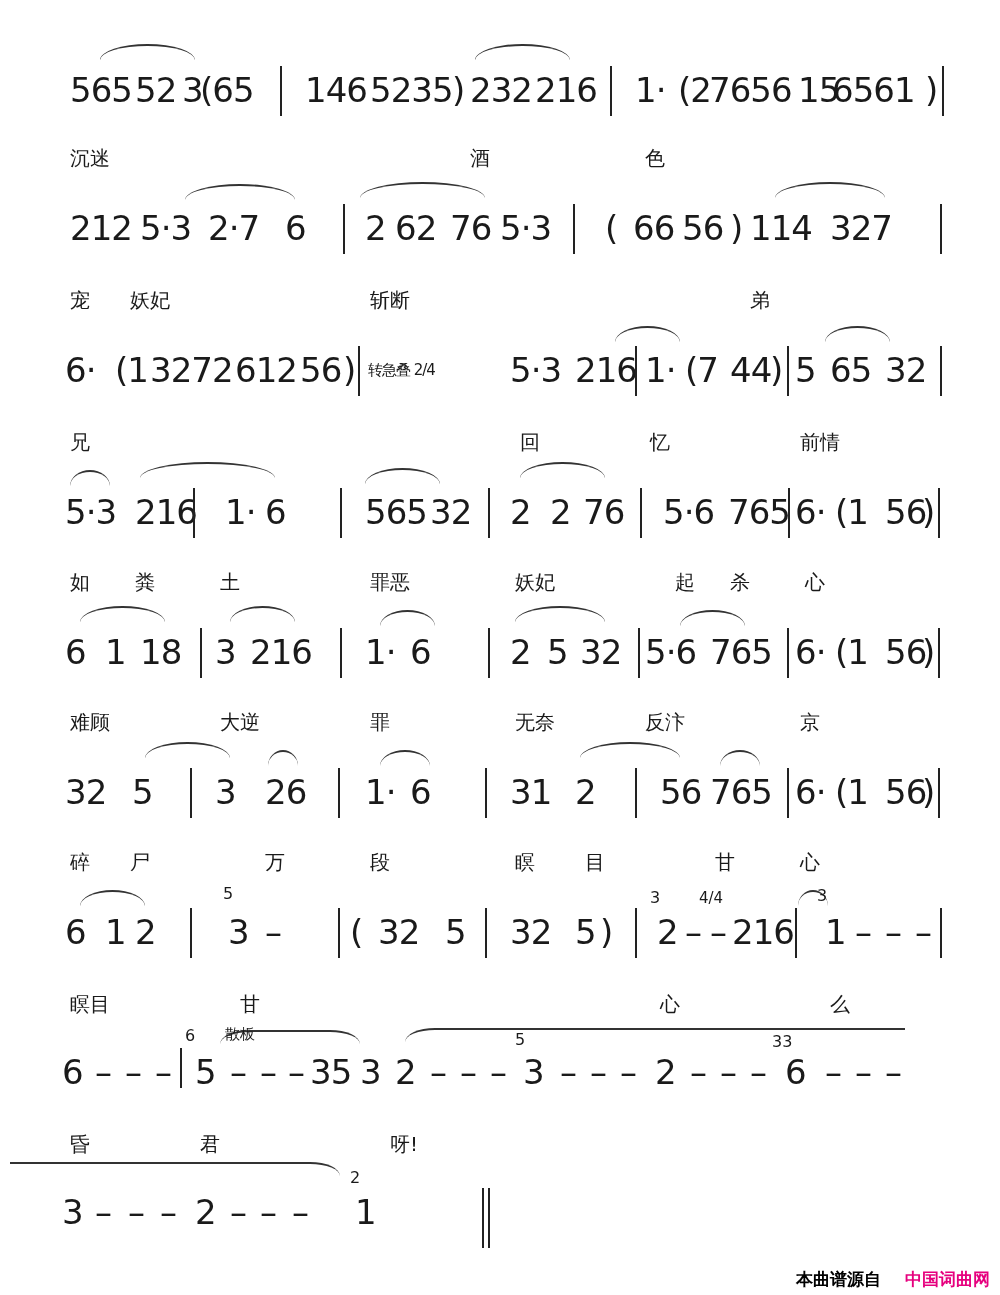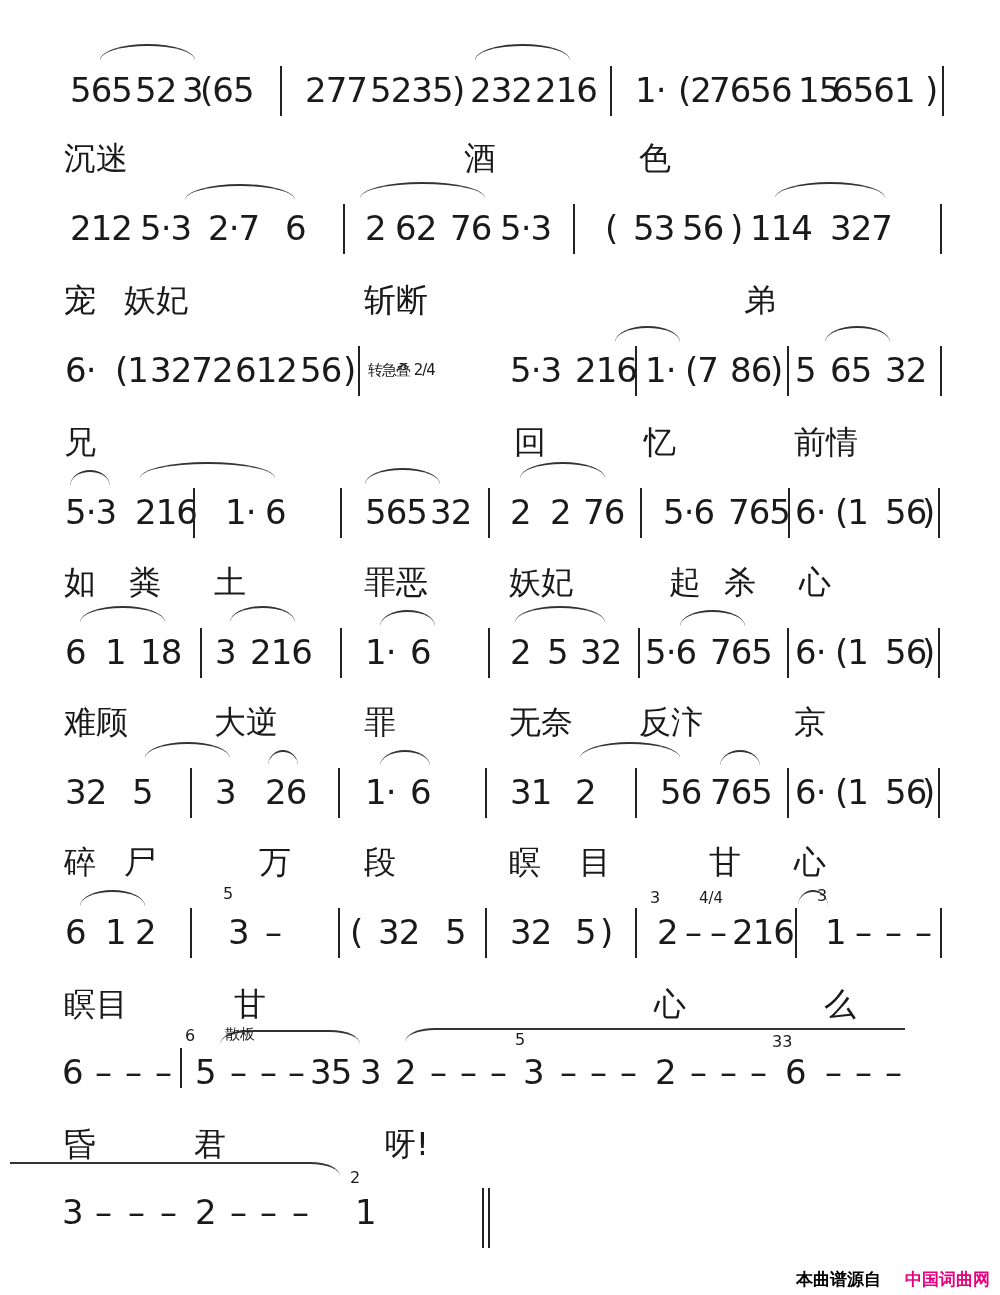--- a/index.html
+++ b/index.html
@@ -4,21 +4,21 @@
 <style>
   html,body{margin:0;padding:0;background:#ffffff;}
   body{width:1000px;height:1295px;position:relative;overflow:hidden;
        font-family:"DejaVu Sans","Liberation Sans",sans-serif;color:#1a1a1a;}
   .score{position:absolute;left:0;top:0;width:1000px;height:1295px;}
   .system{position:absolute;left:60px;width:890px;}
   .notes{position:absolute;left:0;height:60px;width:890px;font-size:34px;line-height:60px;white-space:nowrap;letter-spacing:-1px;}
   .tok{position:absolute;top:0;}
   .bar{position:absolute;top:6px;width:2px;height:50px;background:#222;}
   .bar.end{width:2px;box-shadow:6px 0 0 #222;}
-  .lyrics{position:absolute;left:4px;width:890px;height:40px;font-size:32px;line-height:40px;white-space:nowrap;}
+  .lyrics{position:absolute;left:10px;width:890px;height:40px;font-size:20px;line-height:40px;white-space:nowrap;}
   .ly{position:absolute;top:0;}
   .ann{position:absolute;font-size:15px;line-height:16px;white-space:nowrap;}
   .slur{position:absolute;border-top:2px solid #333;border-radius:50% 50% 0 0/100% 100% 0 0;height:14px;}
   .grace{position:absolute;font-size:16px;line-height:16px;}
   .footer{position:absolute;right:10px;bottom:4px;font-size:17px;font-weight:bold;white-space:nowrap;}
   .footer .src{color:#000000;}
   .footer .site{color:#e6007e;margin-left:18px;}
 </style>
 </head>
 <body>
@@ -27,21 +27,21 @@
 
   <div class="system" style="top:60px">
     <div class="slur" style="left:40px;top:-16px;width:95px"></div>
     <div class="slur" style="left:415px;top:-16px;width:95px"></div>
     <div class="notes">
       <span class="tok" style="left:10px">565</span>
       <span class="tok" style="left:75px">52</span>
       <span class="tok" style="left:122px">3</span>
       <span class="tok" style="left:140px">(65</span>
       <span class="bar" style="left:220px"></span>
-      <span class="tok" style="left:245px">277</span>
+      <span class="tok" style="left:245px">146</span>
       <span class="tok" style="left:310px">5235</span>
       <span class="tok" style="left:392px">)</span>
       <span class="tok" style="left:410px">232</span>
       <span class="tok" style="left:475px">216</span>
       <span class="bar" style="left:550px"></span>
       <span class="tok" style="left:575px">1·</span>
       <span class="tok" style="left:618px">(2</span>
       <span class="tok" style="left:649px">7656</span>
       <span class="tok" style="left:738px">15</span>
       <span class="tok" style="left:772px">6561</span>
@@ -64,21 +64,21 @@
       <span class="tok" style="left:80px">5·3</span>
       <span class="tok" style="left:148px">2·7</span>
       <span class="tok" style="left:225px">6</span>
       <span class="bar" style="left:283px"></span>
       <span class="tok" style="left:305px">2</span>
       <span class="tok" style="left:335px">62</span>
       <span class="tok" style="left:390px">76</span>
       <span class="tok" style="left:440px">5·3</span>
       <span class="bar" style="left:513px"></span>
       <span class="tok" style="left:545px">(</span>
-      <span class="tok" style="left:573px">53</span>
+      <span class="tok" style="left:573px">66</span>
       <span class="tok" style="left:622px">56</span>
       <span class="tok" style="left:670px">)</span>
       <span class="tok" style="left:690px">114</span>
       <span class="tok" style="left:770px">327</span>
       <span class="bar" style="left:880px"></span>
     </div>
     <div class="lyrics" style="top:82px">
       <span class="ly" style="left:0px">宠</span>
       <span class="ly" style="left:60px">妖妃</span>
       <span class="ly" style="left:300px">斩断</span>
@@ -96,21 +96,21 @@
       <span class="tok" style="left:175px">612</span>
       <span class="tok" style="left:240px">56</span>
       <span class="tok" style="left:283px">)</span>
       <span class="bar" style="left:298px"></span>
       <span class="ann" style="left:308px;top:22px">转急叠 2/4</span>
       <span class="tok" style="left:450px">5·3</span>
       <span class="tok" style="left:515px">216</span>
       <span class="bar" style="left:575px"></span>
       <span class="tok" style="left:585px">1·</span>
       <span class="tok" style="left:625px">(7</span>
-      <span class="tok" style="left:670px">86</span>
+      <span class="tok" style="left:670px">44</span>
       <span class="tok" style="left:710px">)</span>
       <span class="bar" style="left:727px"></span>
       <span class="tok" style="left:735px">5</span>
       <span class="tok" style="left:770px">65</span>
       <span class="tok" style="left:825px">32</span>
       <span class="bar" style="left:880px"></span>
     </div>
     <div class="lyrics" style="top:82px">
       <span class="ly" style="left:0px">兄</span>
       <span class="ly" style="left:450px">回</span>

